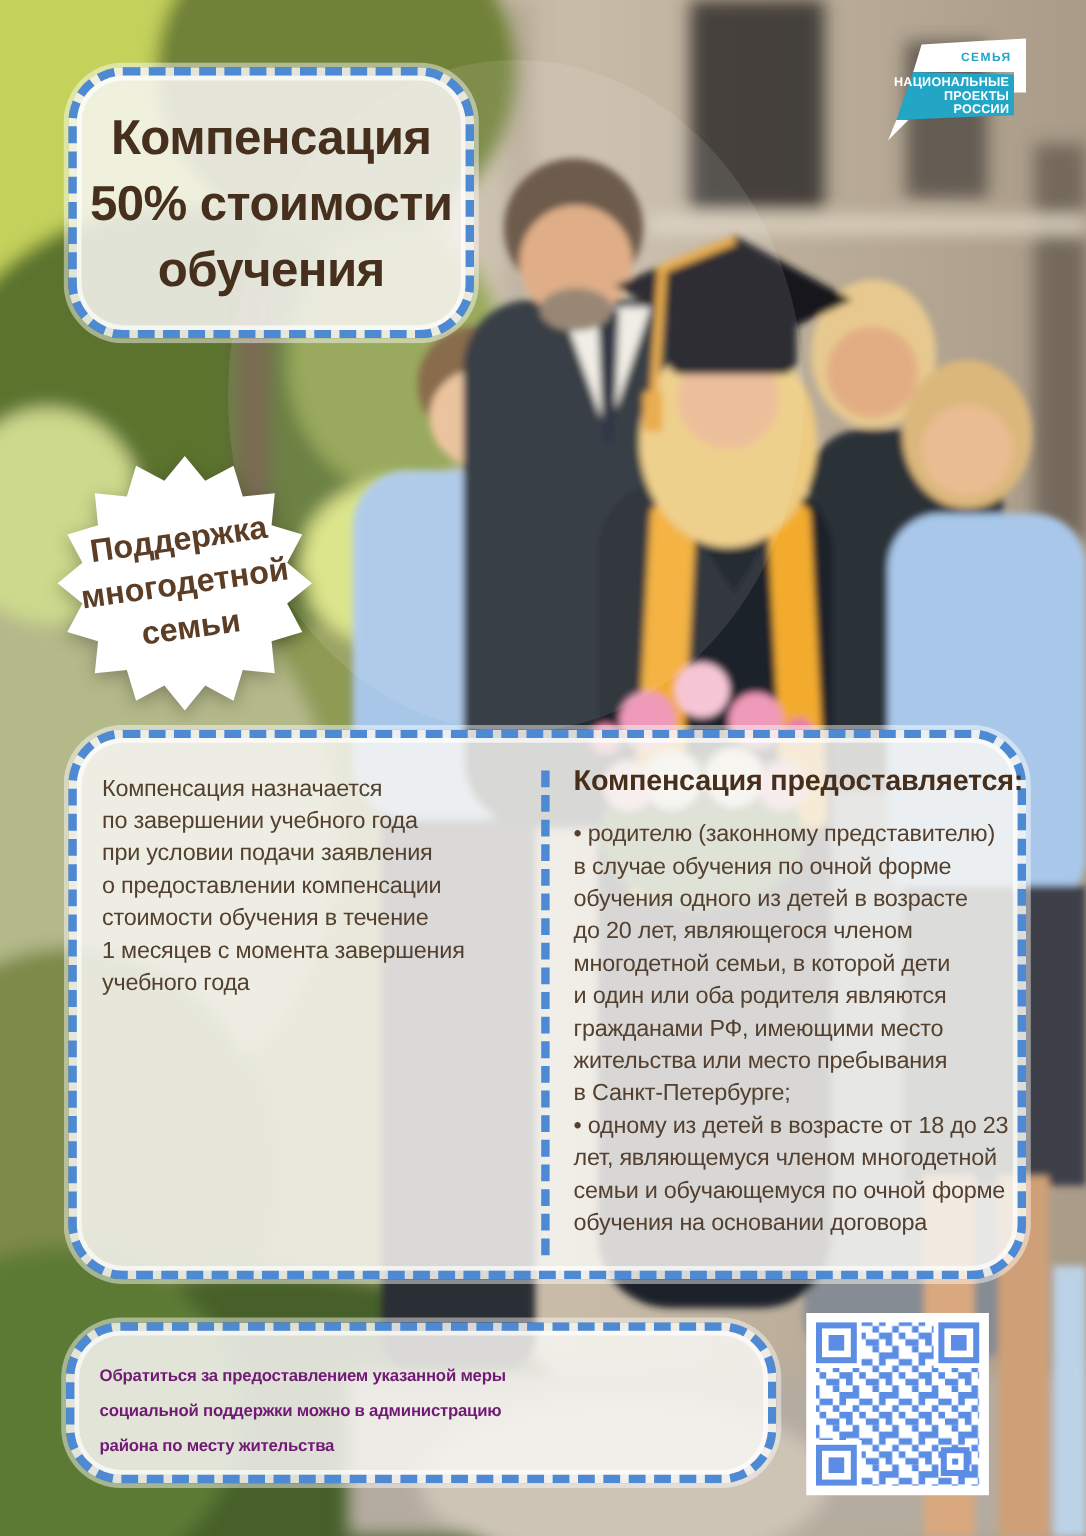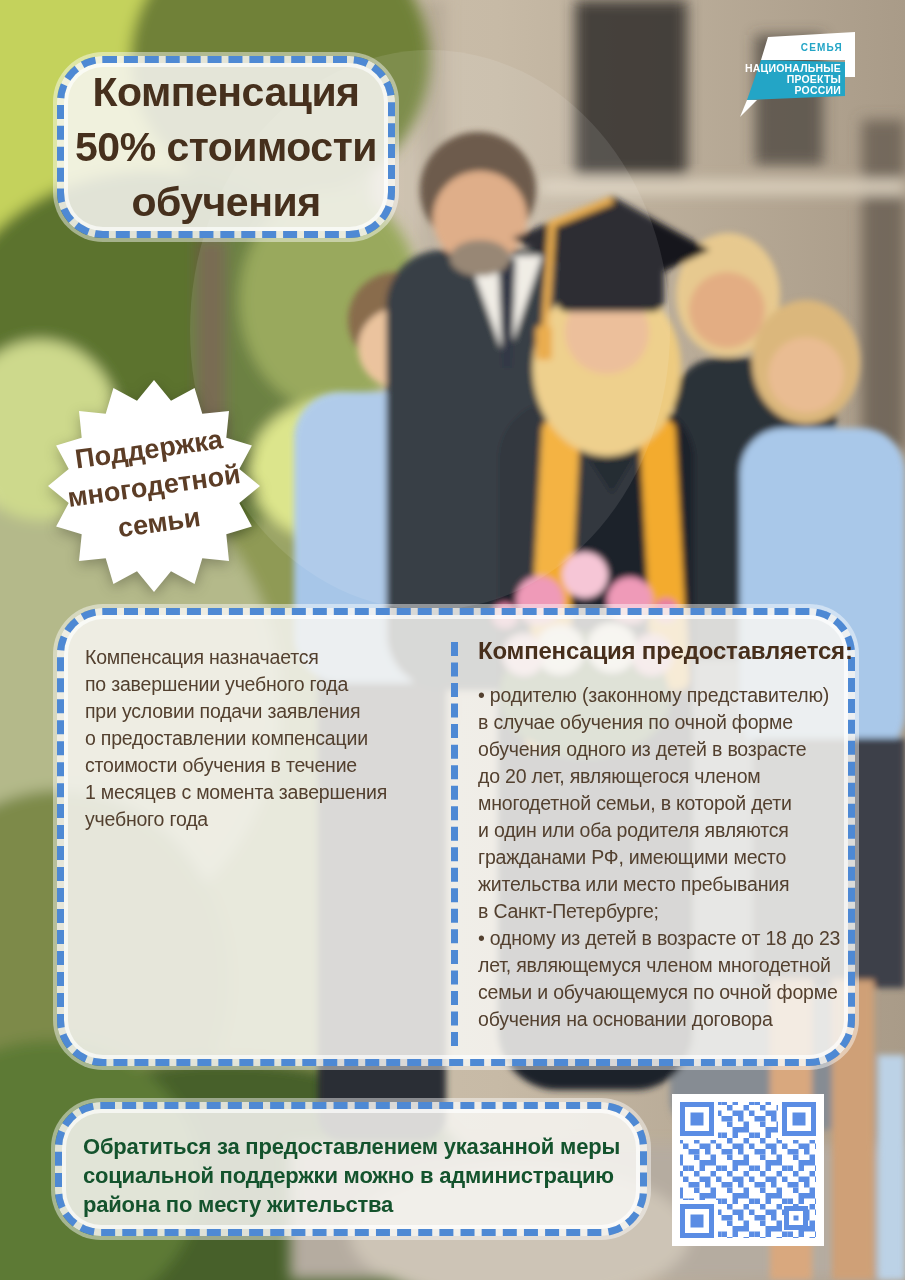--- a/index.html
+++ b/index.html
@@ -8,21 +8,21 @@
     font-family:"Liberation Sans",sans-serif;background:#c3b7a4;
   }
   .photo-bg{position:absolute;left:0;top:0;width:905px;height:1280px;}
   
   .dash-box{
     position:absolute;box-sizing:border-box;
     border:7px dashed #4e89d4;border-radius:46px;
     background:rgba(247,246,242,.86);
     box-shadow:inset 0 0 0 4px rgba(255,255,255,.65), 0 0 0 4px rgba(255,255,255,.45);
   }
-  .title-box{left:57px;top:56px;width:338px;height:182px;display:flex;align-items:center;justify-content:center;text-align:center;}
+  .title-box{left:57px;top:56px;width:338px;height:226px;display:flex;align-items:center;justify-content:center;text-align:center;}
   .title-text{white-space:pre-line;font-size:41px;font-weight:bold;color:#46301d;line-height:55px;letter-spacing:-0.5px;}
   
   .logo{position:absolute;left:733px;top:20px;width:152px;height:122px;}
   .logo svg{width:100%;height:100%;}
   .logo text{font-family:"Liberation Sans",sans-serif;font-weight:bold;}
   
   .badge{position:absolute;left:44px;top:374px;width:220px;height:224px;filter:drop-shadow(0 4px 7px rgba(40,40,30,.35));}
   .badge svg{position:absolute;left:0;top:0;width:220px;height:224px;}
   .badge-text{
     position:absolute;left:0;top:0;width:220px;height:224px;
@@ -34,21 +34,21 @@
   .info-box{left:57px;top:608px;width:798px;height:458px;}
   .info-divider{position:absolute;left:387px;top:27px;height:404px;width:0;border-left:7px dashed #4e89d4;}
   .col{position:absolute;color:#53402f;font-size:19.5px;line-height:27px;letter-spacing:-0.2px;}
   .col p{margin:0;white-space:pre;}
   .col-left{left:21px;top:29px;}
   .col-left p + p{margin-top:27px;}
   .col-right{left:414px;top:22px;}
   .col-right h3{margin:0 0 17px 0;white-space:pre;font-size:24px;line-height:28px;font-weight:bold;color:#472f1c;letter-spacing:-0.2px;}
   
   .footer-box{left:55px;top:1102px;width:592px;height:134px;display:flex;align-items:center;}
-  .footer-text{margin:12px 0 0 21px;white-space:pre;font-weight:bold;font-size:22px;line-height:29px;color:#14532d;letter-spacing:-0.2px;}
+  .footer-text{margin:12px 0 0 21px;white-space:pre;font-weight:bold;font-size:14px;line-height:29px;color:#701a75;letter-spacing:-0.2px;}
   
   .qr{position:absolute;left:672px;top:1094px;width:152px;height:152px;background:#ffffff;}
   .qr svg{width:100%;height:100%;display:block;}
 </style>
 </head>
 <body>
 
 <div class="poster">
 
   <svg class="photo-bg" viewBox="0 0 905 1280" aria-hidden="true">

